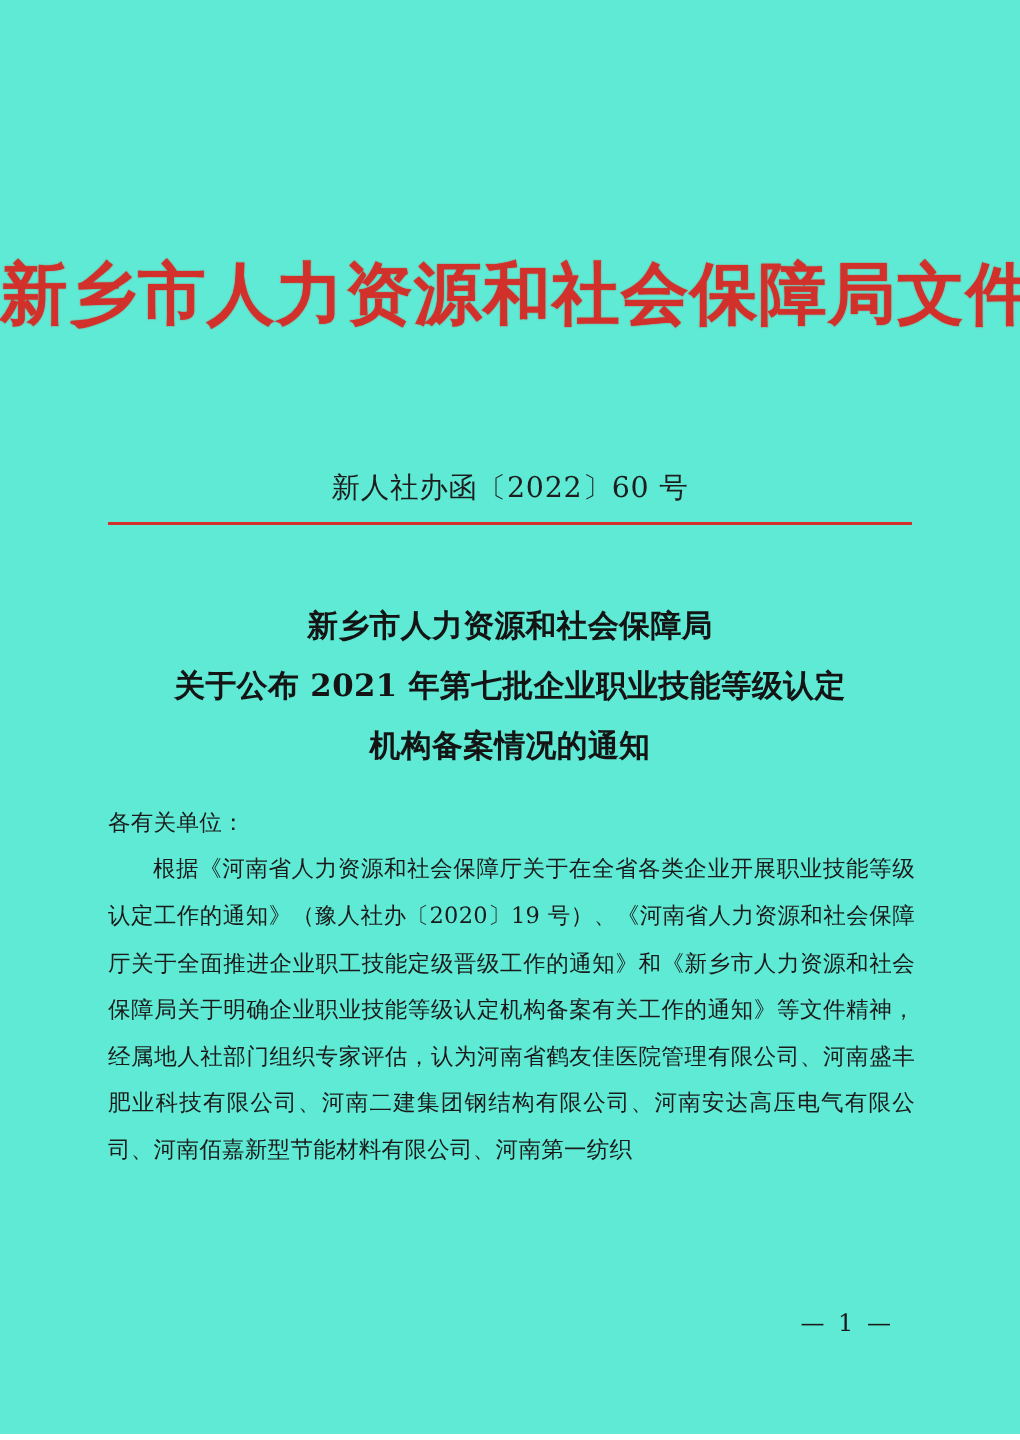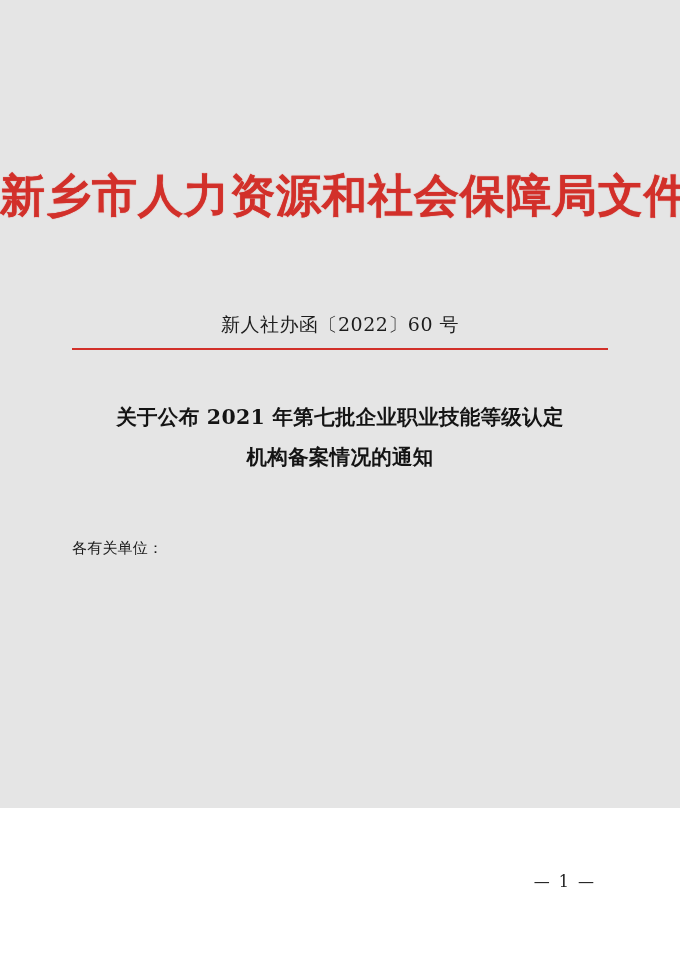--- a/index.html
+++ b/index.html
@@ -9,22 +9,22 @@
   body {
     width: 680px;
     height: 960px;
     background: #ffffff;
     font-family: "Liberation Serif", serif;
     overflow: hidden;
   }
   .page {
     position: relative;
     width: 680px;
-    height: 808px;
-    background: #e5e5e5;
+    height: 956px;
+    background: #5eead4;
     box-sizing: border-box;
   }
   .doc-title {
     position: absolute;
     top: 168px;
     left: 0;
     width: 680px;
     text-align: center;
     color: #d2302a;
     font-family: "DejaVu Serif", serif;
@@ -108,23 +108,25 @@
 
 <div class="page">
 
   <div class="doc-title">新乡市人力资源和社会保障局文件</div>
 
   <div class="doc-number">新人社办函〔2022〕60 号</div>
 
   <div class="red-rule"></div>
 
   <div class="subject">
+    <span class="ln">新乡市人力资源和社会保障局</span>
     <span class="ln">关于公布 2021 年第七批企业职业技能等级认定</span>
     <span class="ln">机构备案情况的通知</span>
   </div>
 
   <div class="body-text">
     <span class="salutation">各有关单位：</span>
+    <span class="para">根据《河南省人力资源和社会保障厅关于在全省各类企业开展职业技能等级认定工作的通知》（豫人社办〔2020〕19 号）、《河南省人力资源和社会保障厅关于全面推进企业职工技能定级晋级工作的通知》和《新乡市人力资源和社会保障局关于明确企业职业技能等级认定机构备案有关工作的通知》等文件精神，经属地人社部门组织专家评估，认为河南省鹤友佳医院管理有限公司、河南盛丰肥业科技有限公司、河南二建集团钢结构有限公司、河南安达高压电气有限公司、河南佰嘉新型节能材料有限公司、河南第一纺织</span>
   </div>
 
   <div class="page-number">— 1 —</div>
 
 </div>
 
 </body></html>

